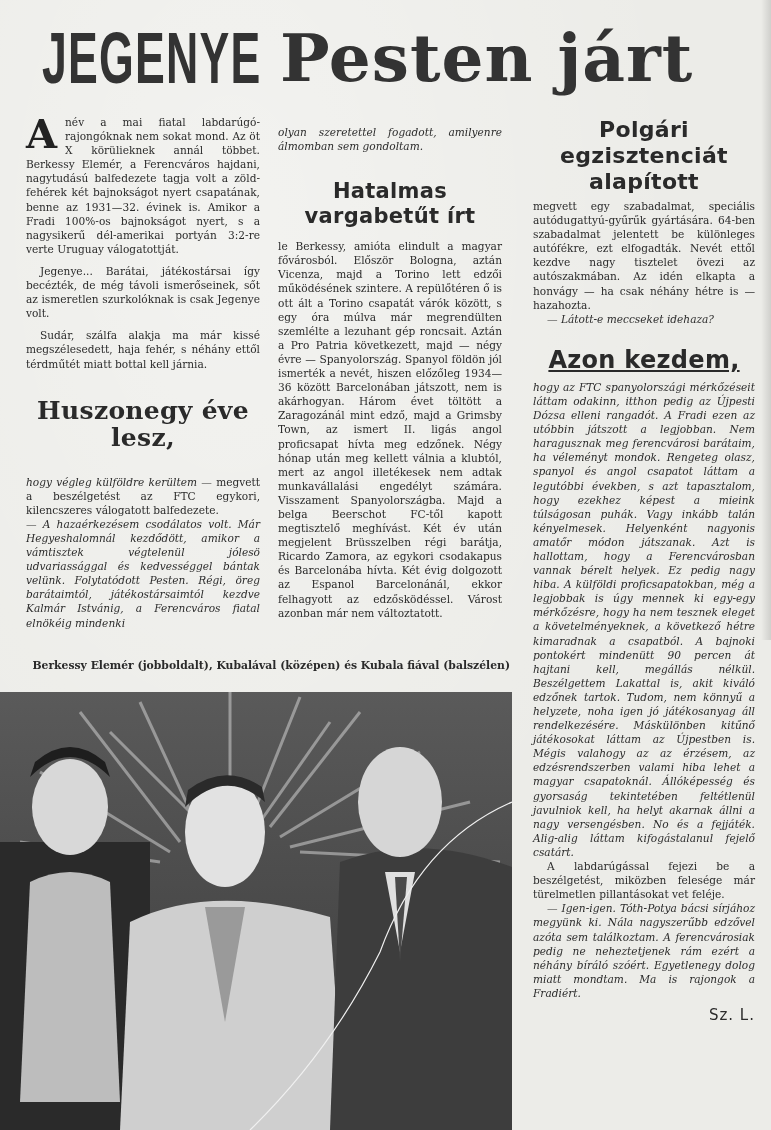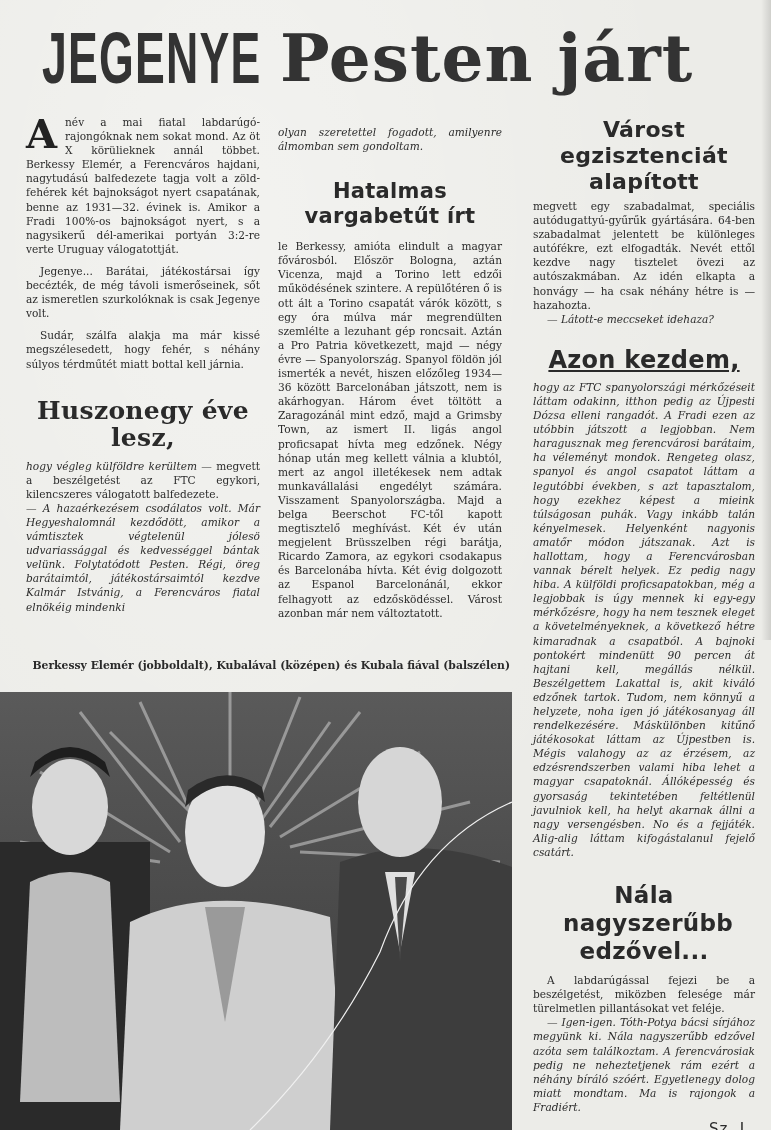--- a/index.html
+++ b/index.html
@@ -110,42 +110,41 @@
   <div class="headline">
     <span class="h-left">JEGENYE</span>
     <span class="h-right">Pesten járt</span>
   </div>
 
   <div class="col col1">
     <p>
       <span class="dropcap">A</span><span>név a mai fiatal labdarúgó-rajongóknak nem sokat mond. Az öt X körülieknek annál többet. Berkessy Elemér, a Ferencváros hajdani, nagytudású balfedezete tagja volt a zöld-fehérek két bajnokságot nyert csapatának, benne az 1931—32. évinek is. Amikor a Fradi 100%-os bajnokságot nyert, s a nagysikerű dél-amerikai portyán 3:2-re verte Uruguay válogatottját.</span>
     </p>
     <p class="indent gap">Jegenye... Barátai, játékostársai így becézték, de még távoli ismerőseinek, sőt az ismeretlen szurkolóknak is csak Jegenye volt.</p>
-    <p class="indent gap">Sudár, szálfa alakja ma már kissé megszélesedett, hogy fehér, s néhány súlyos térdműtét miatt bottal kell járnia.</p>
-    <div class="subhead big" style="margin-top:26px; margin-bottom:8px;">Huszonegy éve lesz,</div>
+    <p class="indent gap">Sudár, szálfa alakja ma már kissé megszélesedett, haja fehér, s néhány ettől térdműtét miatt bottal kell járnia.</p>
+    <div class="subhead big" style="margin-top:26px; margin-bottom:24px;">Huszonegy éve lesz,</div>
     <p>
       <span class="it">hogy végleg külföldre kerültem —</span>
       <span>megvett a beszélgetést az FTC egykori, kilencszeres válogatott balfedezete.</span>
     </p>
     <p class="it">— A hazaérkezésem csodálatos volt. Már Hegyeshalomnál kezdődött, amikor a vámtisztek végtelenül jólesö udvariassággal és kedvességgel bántak velünk. Folytatódott Pesten. Régi, öreg barátaimtól, játékostársaimtól kezdve Kalmár Istvánig, a Ferencváros fiatal elnökéig mindenki</p>
   </div>
 
   <div class="col col2">
     <p class="it">olyan szeretettel fogadott, amilyenre álmomban sem gondoltam.</p>
     <div class="subhead sans" style="margin-top:26px; margin-bottom:10px; font-size:21px; line-height:25px;">Hatalmas vargabetűt írt</div>
     <p>le Berkessy, amióta elindult a magyar fővárosból. Először Bologna, aztán Vicenza, majd a Torino lett edzői működésének szintere. A repülőtéren ő is ott ált a Torino csapatát várók között, s egy óra múlva már megrendülten szemlélte a lezuhant gép roncsait. Aztán a Pro Patria következett, majd — négy évre — Spanyolország. Spanyol földön jól ismerték a nevét, hiszen előzőleg 1934—36 között Barcelonában játszott, nem is akárhogyan. Három évet töltött a Zaragozánál mint edző, majd a Grimsby Town, az ismert II. ligás angol proficsapat hívta meg edzőnek. Négy hónap után meg kellett válnia a klubtól, mert az angol illetékesek nem adtak munkavállalási engedélyt számára. Visszament Spanyolországba. Majd a belga Beerschot FC-től kapott megtisztelő meghívást. Két év után megjelent Brüsszelben régi barátja, Ricardo Zamora, az egykori csodakapus és Barcelonába hívta. Két évig dolgozott az Espanol Barcelonánál, ekkor felhagyott az edzősködéssel. Várost azonban már nem változtatott.</p>
   </div>
 
   <div class="col col3">
-    <div class="subhead sans" style="margin-top:2px; margin-bottom:4px; line-height:26px; padding:0 24px;">Várost egzisztenciát alapított</div>
+    <div class="subhead sans" style="margin-top:2px; margin-bottom:4px; line-height:26px; padding:0 24px;">Polgári egzisztenciát alapított</div>
     <p>megvett egy szabadalmat, speciális autódugattyú-gyűrűk gyártására. 64-ben szabadalmat jelentett be különleges autófékre, ezt elfogadták. Nevét ettől kezdve nagy tisztelet övezi az autószakmában. Az idén elkapta a honvágy — ha csak néhány hétre is — hazahozta.</p>
     <p class="it indent">— Látott-e meccseket idehaza?</p>
     <div class="subhead sans" style="margin-top:22px; margin-bottom:8px; font-size:24px;text-decoration:underline;">Azon kezdem,</div>
     <p class="it">hogy az FTC spanyolországi mérkőzéseit láttam odakinn, itthon pedig az Újpesti Dózsa elleni rangadót. A Fradi ezen az utóbbin játszott a legjobban. Nem haragusznak meg ferencvárosi barátaim, ha véleményt mondok. Rengeteg olasz, spanyol és angol csapatot láttam a legutóbbi években, s azt tapasztalom, hogy ezekhez képest a mieink túlságosan puhák. Vagy inkább talán kényelmesek. Helyenként nagyonis amatőr módon játszanak. Azt is hallottam, hogy a Ferencvárosban vannak bérelt helyek. Ez pedig nagy hiba. A külföldi proficsapatokban, még a legjobbak is úgy mennek ki egy-egy mérkőzésre, hogy ha nem tesznek eleget a követelményeknek, a következő hétre kimaradnak a csapatból. A bajnoki pontokért mindenütt 90 percen át hajtani kell, megállás nélkül. Beszélgettem Lakattal is, akit kiváló edzőnek tartok. Tudom, nem könnyű a helyzete, noha igen jó játékosanyag áll rendelkezésére. Máskülönben kitűnő játékosokat láttam az Újpestben is. Mégis valahogy az az érzésem, az edzésrendszerben valami hiba lehet a magyar csapatoknál. Állóképesség és gyorsaság tekintetében feltétlenül javulniok kell, ha helyt akarnak állni a nagy versengésben. No és a fejjáték. Alig-alig láttam kifogástalanul fejelő csatárt.</p>
-    <div class="subhead sans" style="margin-top:22px; margin-bottom:8px; line-height:28px; font-size:23px; padding:0 30px;">Nála nagyszerűbb edzővel...</div>
     <p class="indent">A labdarúgással fejezi be a beszélgetést, miközben felesége már türelmetlen pillantásokat vet feléje.</p>
     <p class="it indent">— Igen-igen. Tóth-Potya bácsi sírjához megyünk ki. Nála nagyszerűbb edzővel azóta sem találkoztam. A ferencvárosiak pedig ne neheztetjenek rám ezért a néhány bíráló szóért. Egyetlenegy dolog miatt mondtam. Ma is rajongok a Fradiért.</p>
     <p class="signature">Sz. L.</p>
   </div>
 
   <div class="caption">Berkessy Elemér (jobboldalt), Kubalával (középen) és Kubala fiával (balszélen)</div>
 
   <div class="photo" title="black-and-white photograph of three men standing in front of palm fronds">
     <svg width="512" height="438" viewBox="0 0 512 438">
       <defs>

